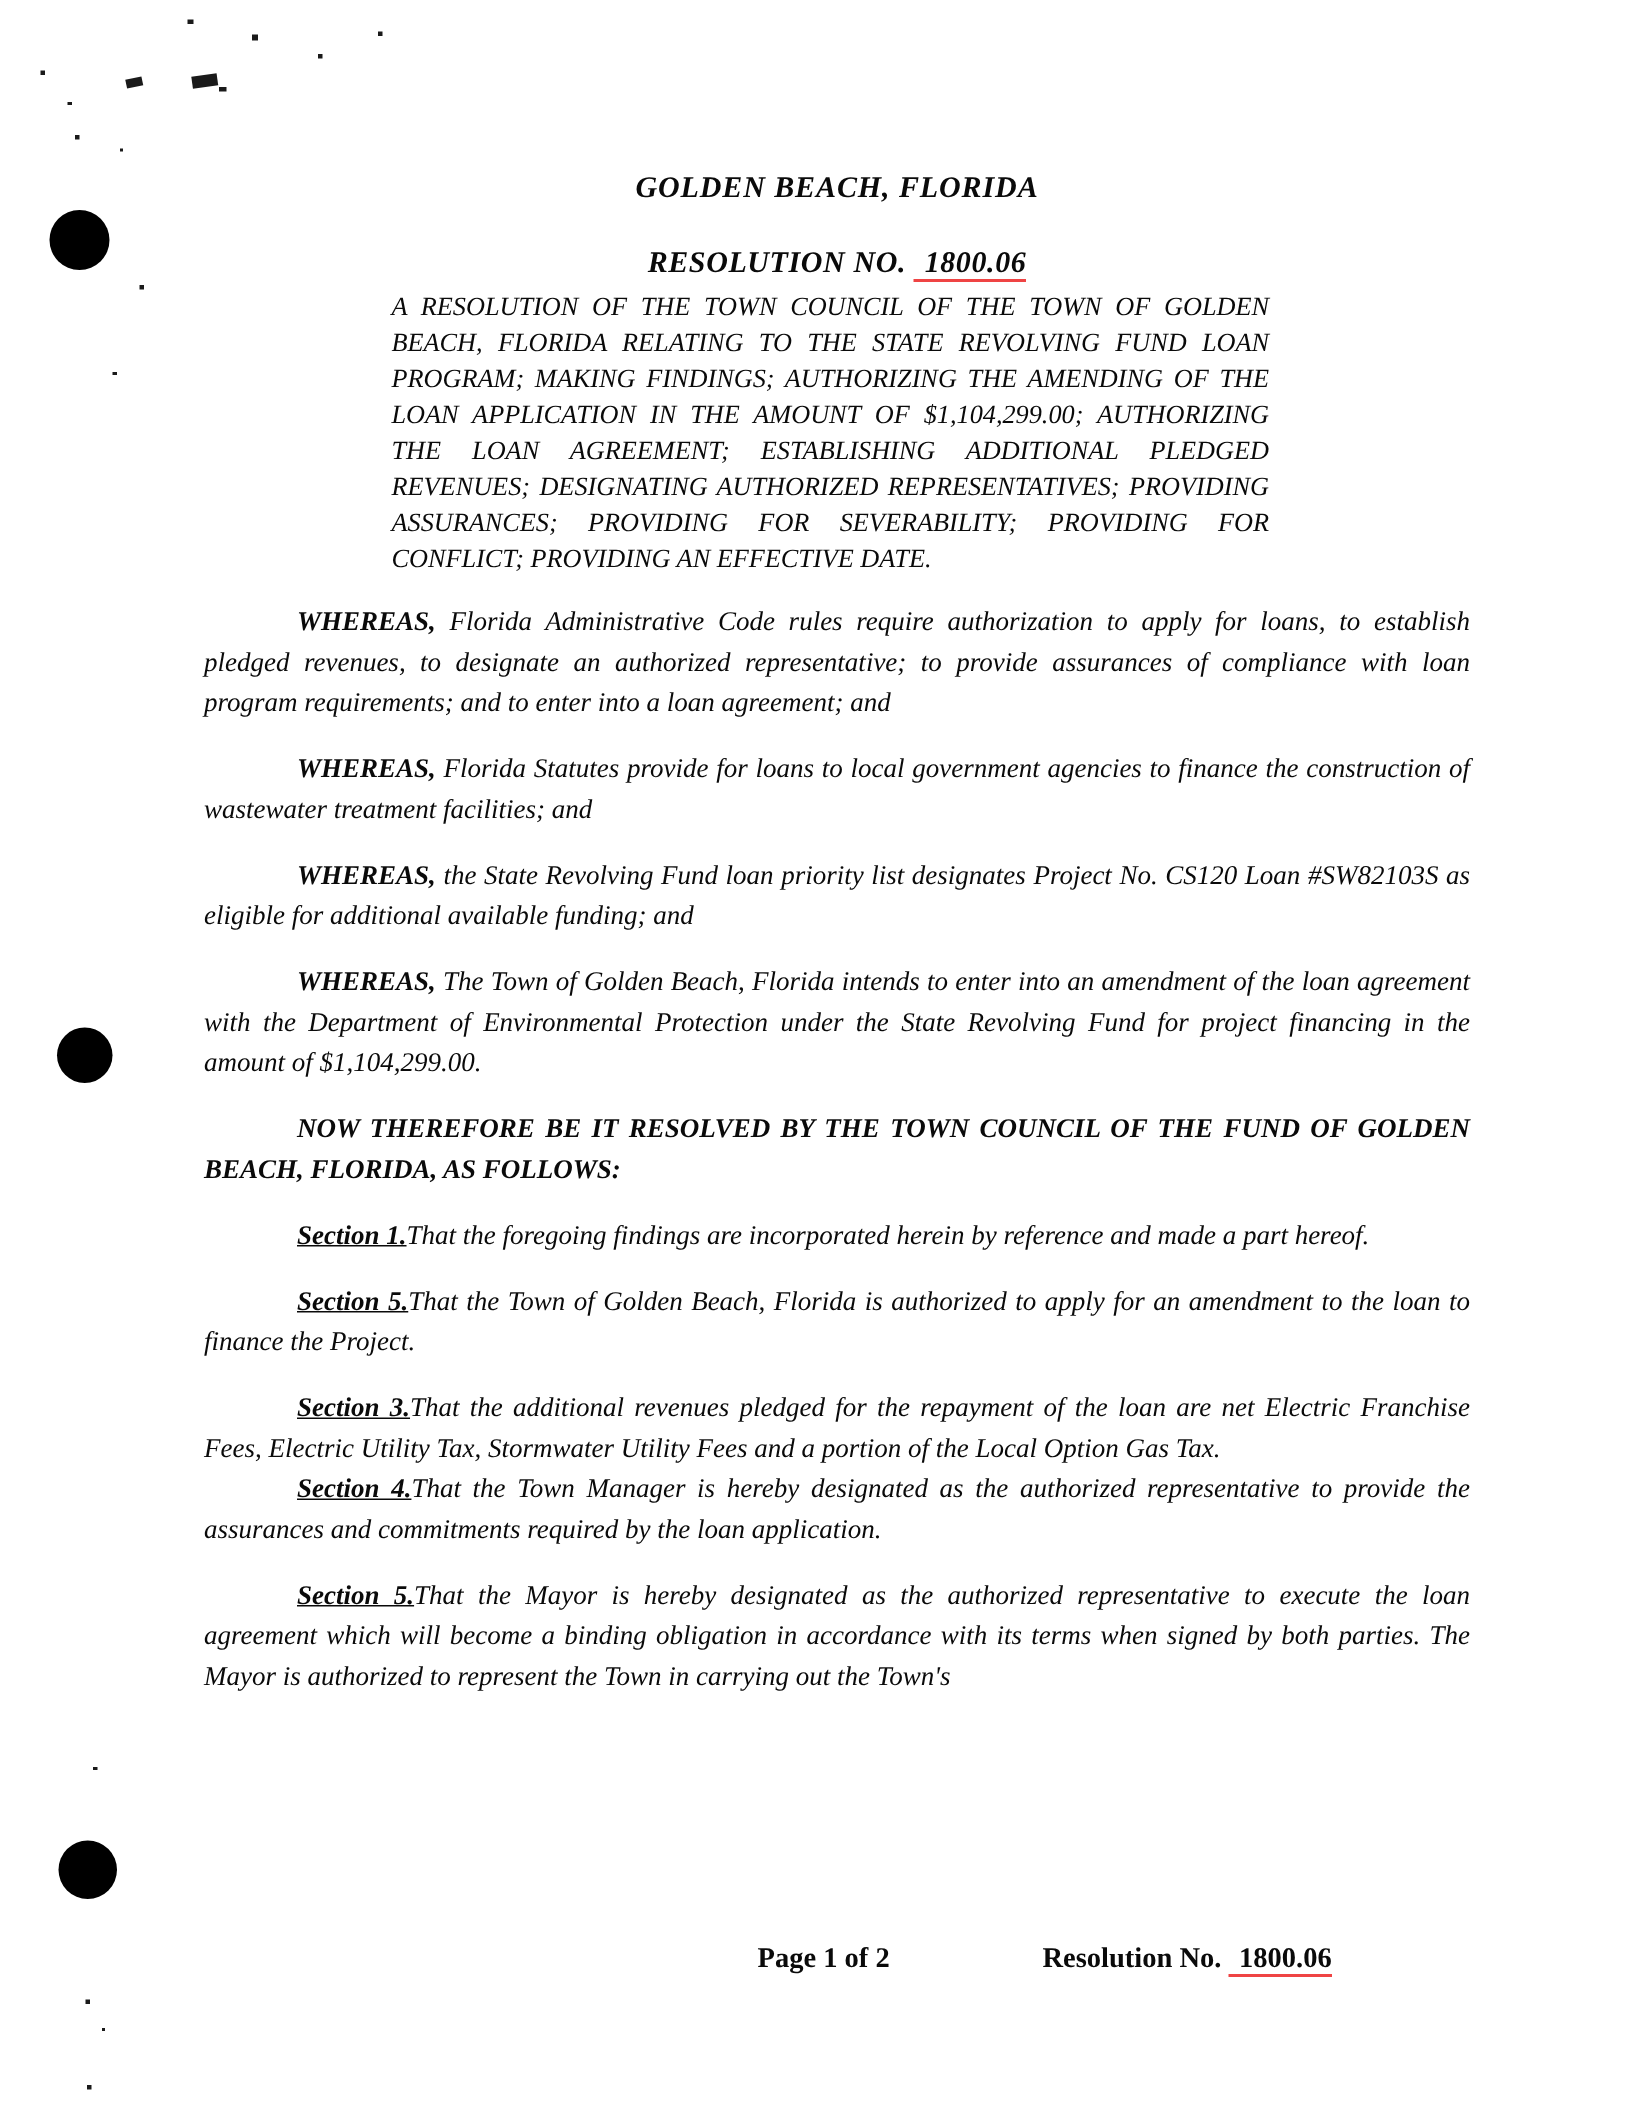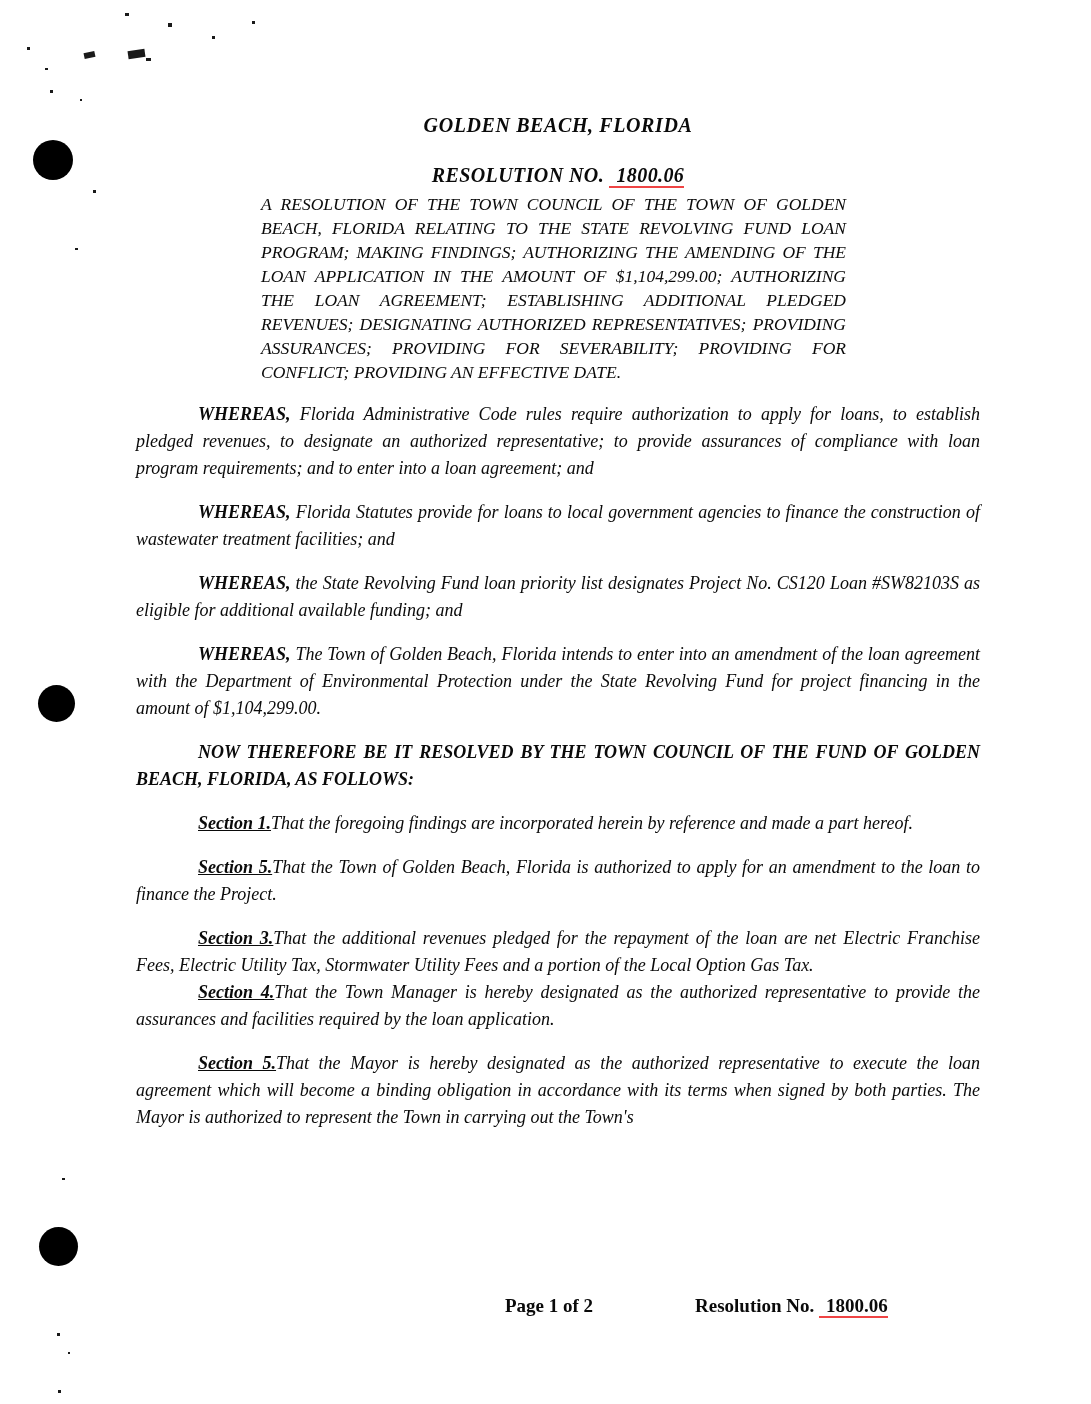--- a/index.html
+++ b/index.html
@@ -119,21 +119,21 @@
     <p class="para"><span class="b">WHEREAS,</span> <span>The Town of Golden Beach, Florida intends to enter into an amendment of the loan agreement with the Department of Environmental Protection under the State Revolving Fund for project financing in the amount of $1,104,299.00.</span></p>
 
     <p class="para resolved">NOW THEREFORE BE IT RESOLVED BY THE TOWN COUNCIL OF THE FUND OF GOLDEN BEACH, FLORIDA, AS FOLLOWS:</p>
 
     <p class="para"><span class="sec-head">Section 1.</span><span>That the foregoing findings are incorporated herein by reference and made a part hereof.</span></p>
 
     <p class="para"><span class="sec-head">Section 5.</span><span>That the Town of Golden Beach, Florida is authorized to apply for an amendment to the loan to finance the Project.</span></p>
 
     <p class="para"><span class="sec-head">Section 3.</span><span>That the additional revenues pledged for the repayment of the loan are net Electric Franchise Fees, Electric Utility Tax, Stormwater Utility Fees and a portion of the Local Option Gas Tax.</span></p>
 
-    <p class="para no-gap"><span class="sec-head">Section 4.</span><span>That the Town Manager is hereby designated as the authorized representative to provide the assurances and facilities required by the loan application.</span></p>
+    <p class="para no-gap"><span class="sec-head">Section 4.</span><span>That the Town Manager is hereby designated as the authorized representative to provide the assurances and commitments required by the loan application.</span></p>
 
     <p class="para"><span class="sec-head">Section 5.</span><span>That the Mayor is hereby designated as the authorized representative to execute the loan agreement which will become a binding obligation in accordance with its terms when signed by both parties.  The Mayor is authorized to represent the Town in carrying out the Town's</span></p>
 
   </div>
 
   <div class="footer-item" style="left:505px;top:1295px;">Page 1 of 2</div>
 
   <div class="footer-item" style="left:695px;top:1295px;"><span>Resolution No.</span> <span class="num-underline">1800.06</span></div>
 
 </div>

